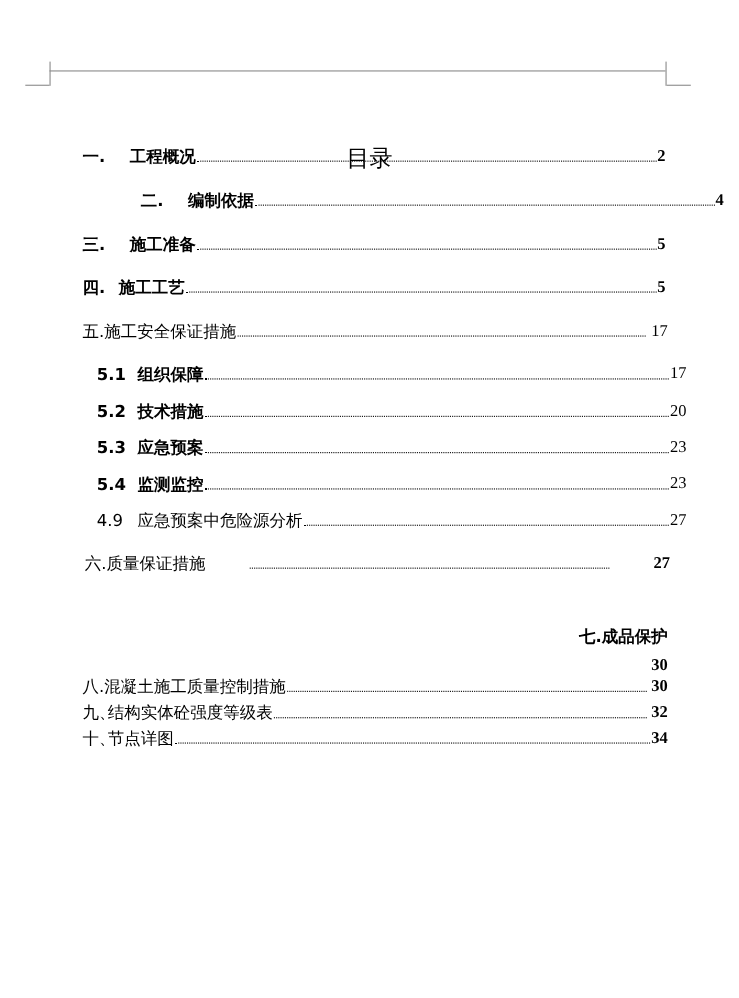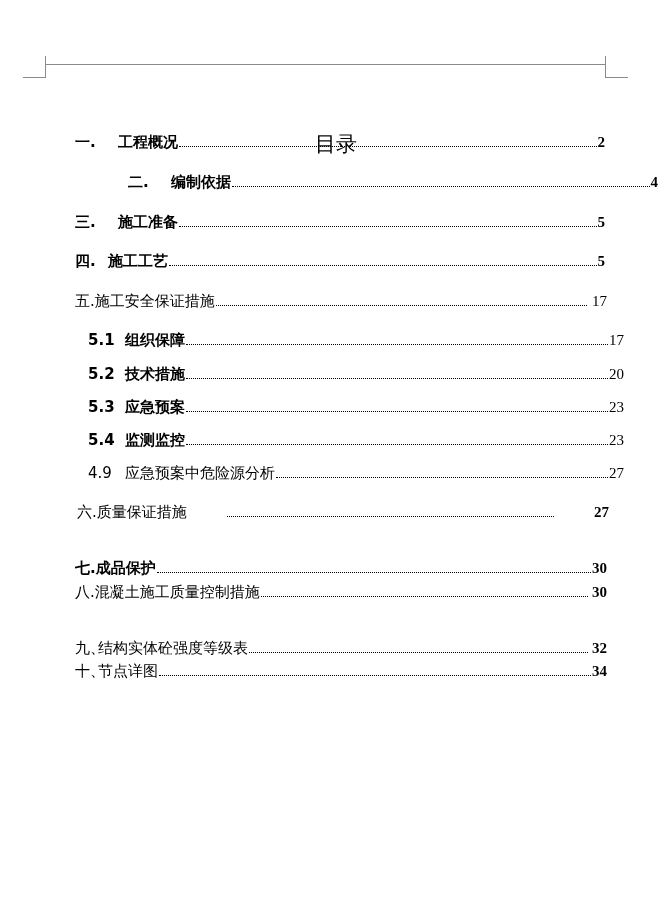--- a/index.html
+++ b/index.html
@@ -75,26 +75,26 @@
   <span class="label"><span class="num" style="width:37px">4.9</span><span>应急预案中危险源分析</span></span>
   <span class="leader"></span>
   <span class="page normal">27</span>
 </div>
 
 <div class="row" style="left:77px;width:532px;top:500px;gap:39px;">
   <span class="label"><span class="num">六.</span><span>质量保证措施</span></span>
   <span class="leader"></span>
   <span class="page">27</span>
 </div>
-<div class="row" style="left:75px;width:532px;top:556px;">
+<div class="row" style="left:75px;width:532px;top:569px;flex-direction:column;">
   <span class="label bold"><span class="num">七.</span><span>成品保护</span></span>
   <span class="leader"></span>
   <span class="page">30</span>
 </div>
-<div class="row" style="left:75px;width:532px;top:580px;align-items:flex-end;">
+<div class="row" style="left:75px;width:532px;top:612px;align-items:flex-end;">
   <span class="label"><span class="num">八.</span><span>混凝土施工质量控制措施</span></span>
   <span class="leader" style="margin-right:4px"></span>
   <span class="page">30</span>
 </div>
 <div class="row" style="left:75px;width:532px;top:620px;margin-top:16px;">
   <span class="label"><span class="num" style="width:23px">九、</span><span>结构实体砼强度等级表</span></span>
   <span class="leader" style="margin-right:4px"></span>
   <span class="page">32</span>
 </div>
 <div class="row" style="left:75px;width:532px;top:659px;">

